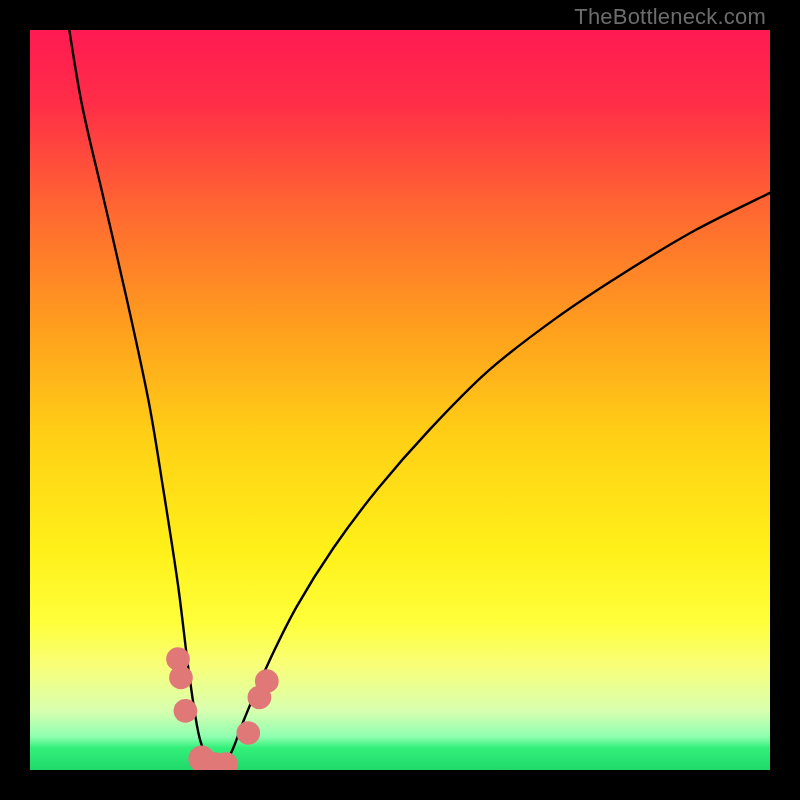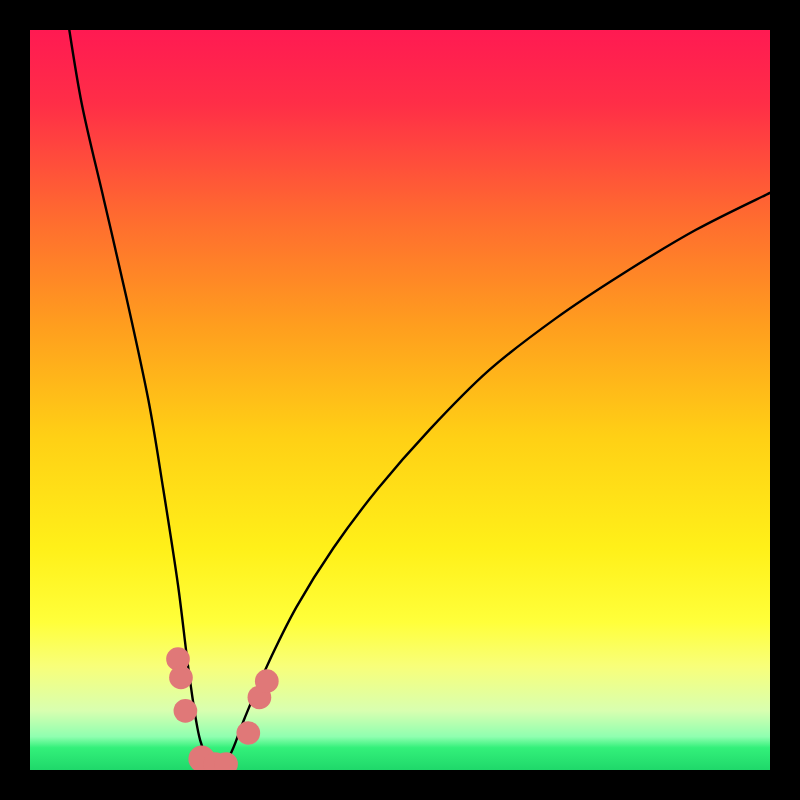--- a/index.html
+++ b/index.html
@@ -76,13 +76,14 @@
           <circle cx="171.68" cy="728.90" r="13.32" fill="#e07878"></circle>
           <circle cx="185.00" cy="734.08" r="11.84" fill="#e07878"></circle>
           <circle cx="196.10" cy="734.08" r="11.84" fill="#e07878"></circle>
           <circle cx="218.30" cy="703.00" r="11.84" fill="#e07878"></circle>
           <circle cx="229.40" cy="667.48" r="11.84" fill="#e07878"></circle>
           <circle cx="236.80" cy="651.20" r="11.84" fill="#e07878"></circle>
         </g>
     </svg>
   </div>
 
+  <div class="watermark">TheBottleneck.com</div>
 </div>
 
 </body></html>

